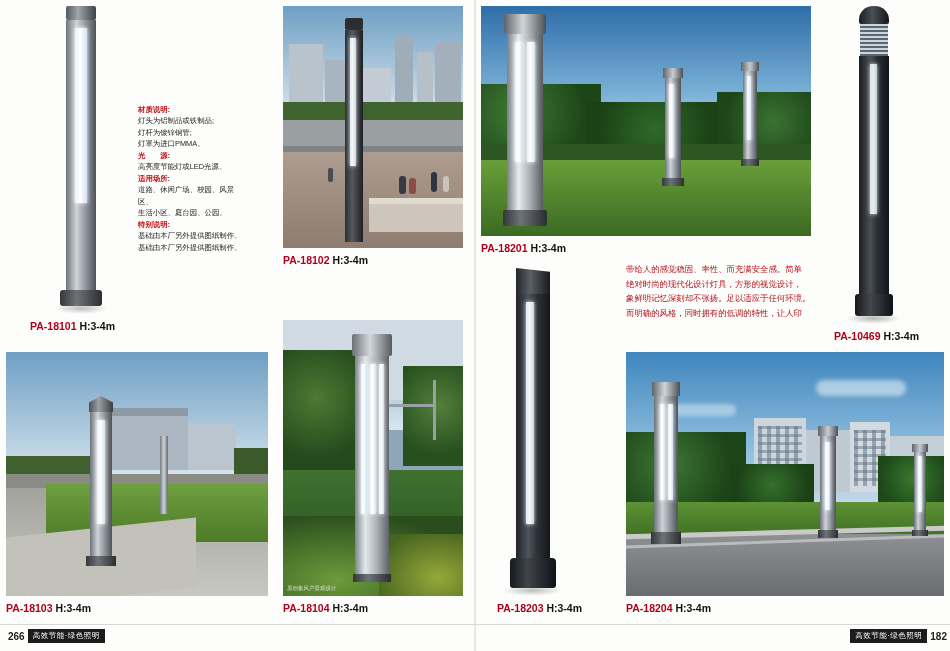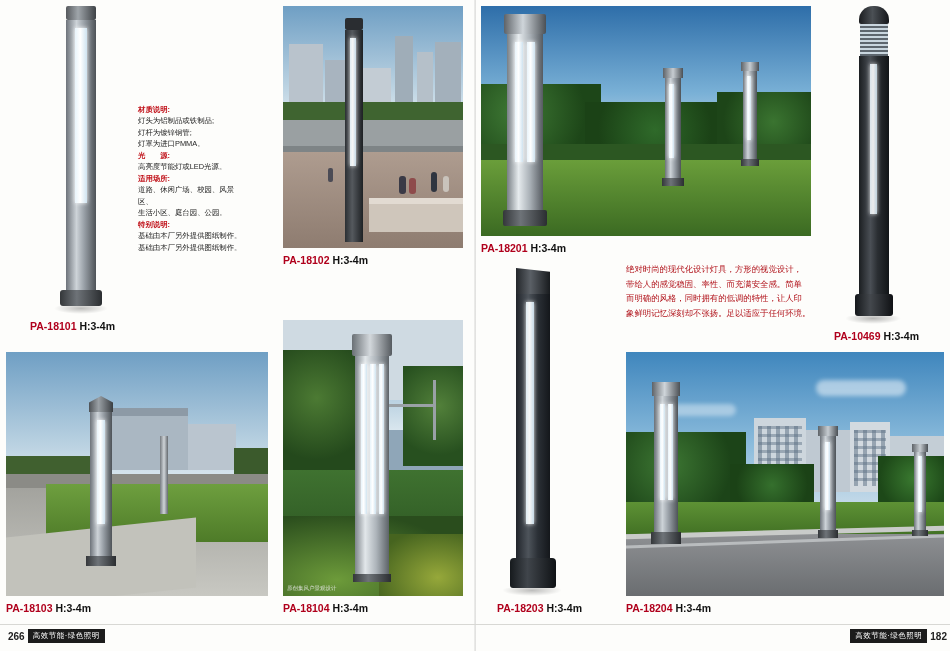--- a/index.html
+++ b/index.html
@@ -225,24 +225,24 @@
       <div class="lamp" style="left:11px;top:58px;width:7px;height:150px;opacity:.9;"></div>
       <div style="position:absolute;left:-4px;top:288px;width:38px;height:22px;background:linear-gradient(90deg,#15181b,#44484d 40%,#0f1114);border-radius:3px;"></div>
     </div>
     <div style="position:absolute;left:0;top:310px;width:56px;height:8px;background:radial-gradient(ellipse at 50% 30%,rgba(0,0,0,.28),rgba(0,0,0,0) 70%);"></div>
   </div>
   <div class="cap" style="left:834px;top:330px;">
     <span>PA-10469</span> <span class="hh">H:3-4m</span>
   </div>
 
   <div class="desc" style="left:626px;top:262px;">
+    <div>带给人的感觉稳固、率性、而充满安全感。简单</div>
     <div>绝对时尚的现代化设计灯具，方形的视觉设计，</div>
-    <div>带给人的感觉稳固、率性、而充满安全感。简单</div>
+    <div>象鲜明记忆深刻却不张扬。足以适应于任何环境。</div>
     <div>而明确的风格，同时拥有的低调的特性，让人印</div>
-    <div>象鲜明记忆深刻却不张扬。足以适应于任何环境。</div>
   </div>
 
   <div style="position:absolute;left:500px;top:268px;width:64px;height:328px;">
     <div class="pole" style="left:16px;top:0;width:34px;height:320px;">
       <div style="position:absolute;left:0;top:0;width:34px;height:26px;background:linear-gradient(90deg,#23262a,#5b6066 42%,#181b1e);clip-path:polygon(0 0,100% 14%,100% 100%,0 100%);"></div>
       <div style="position:absolute;left:0;top:26px;width:34px;height:264px;background:linear-gradient(90deg,#20242a,#4e545b 36%,#2b3036 64%,#14171b);"></div>
       <div class="lamp" style="left:10px;top:34px;width:8px;height:222px;opacity:.95;"></div>
       <div style="position:absolute;left:-6px;top:290px;width:46px;height:30px;background:linear-gradient(90deg,#161a1d,#40454b 38%,#0f1215);border-radius:4px 4px 3px 3px;"></div>
     </div>
     <div style="position:absolute;left:2px;top:320px;width:60px;height:8px;background:radial-gradient(ellipse at 50% 30%,rgba(0,0,0,.25),rgba(0,0,0,0) 70%);"></div>

